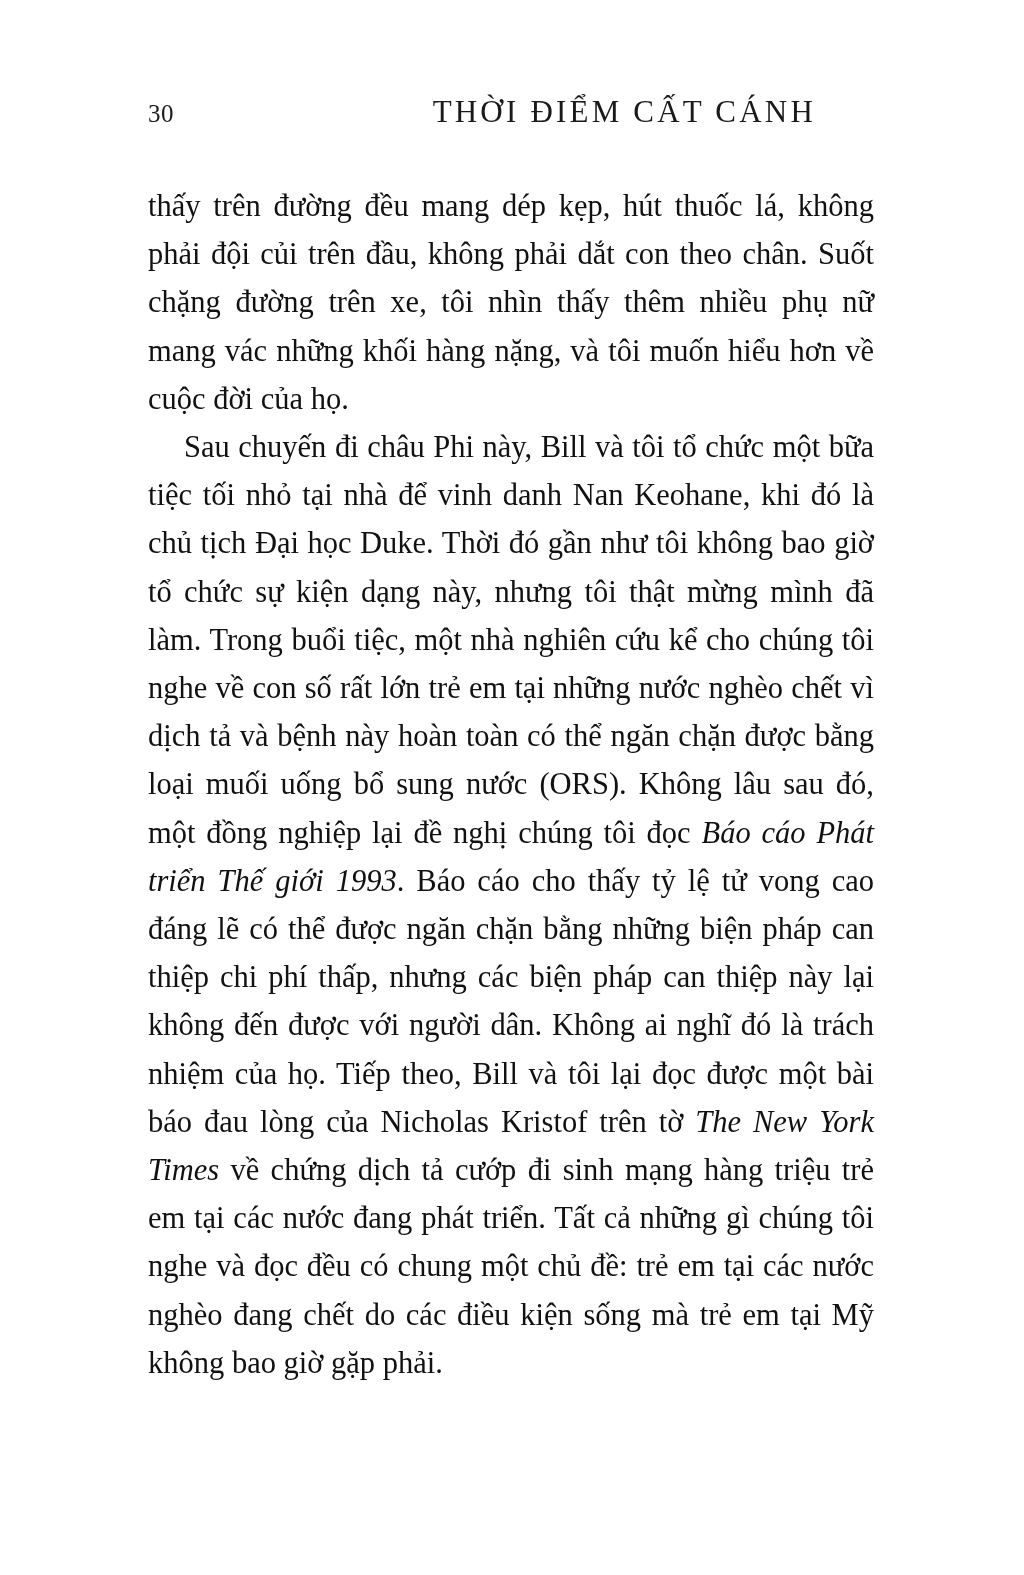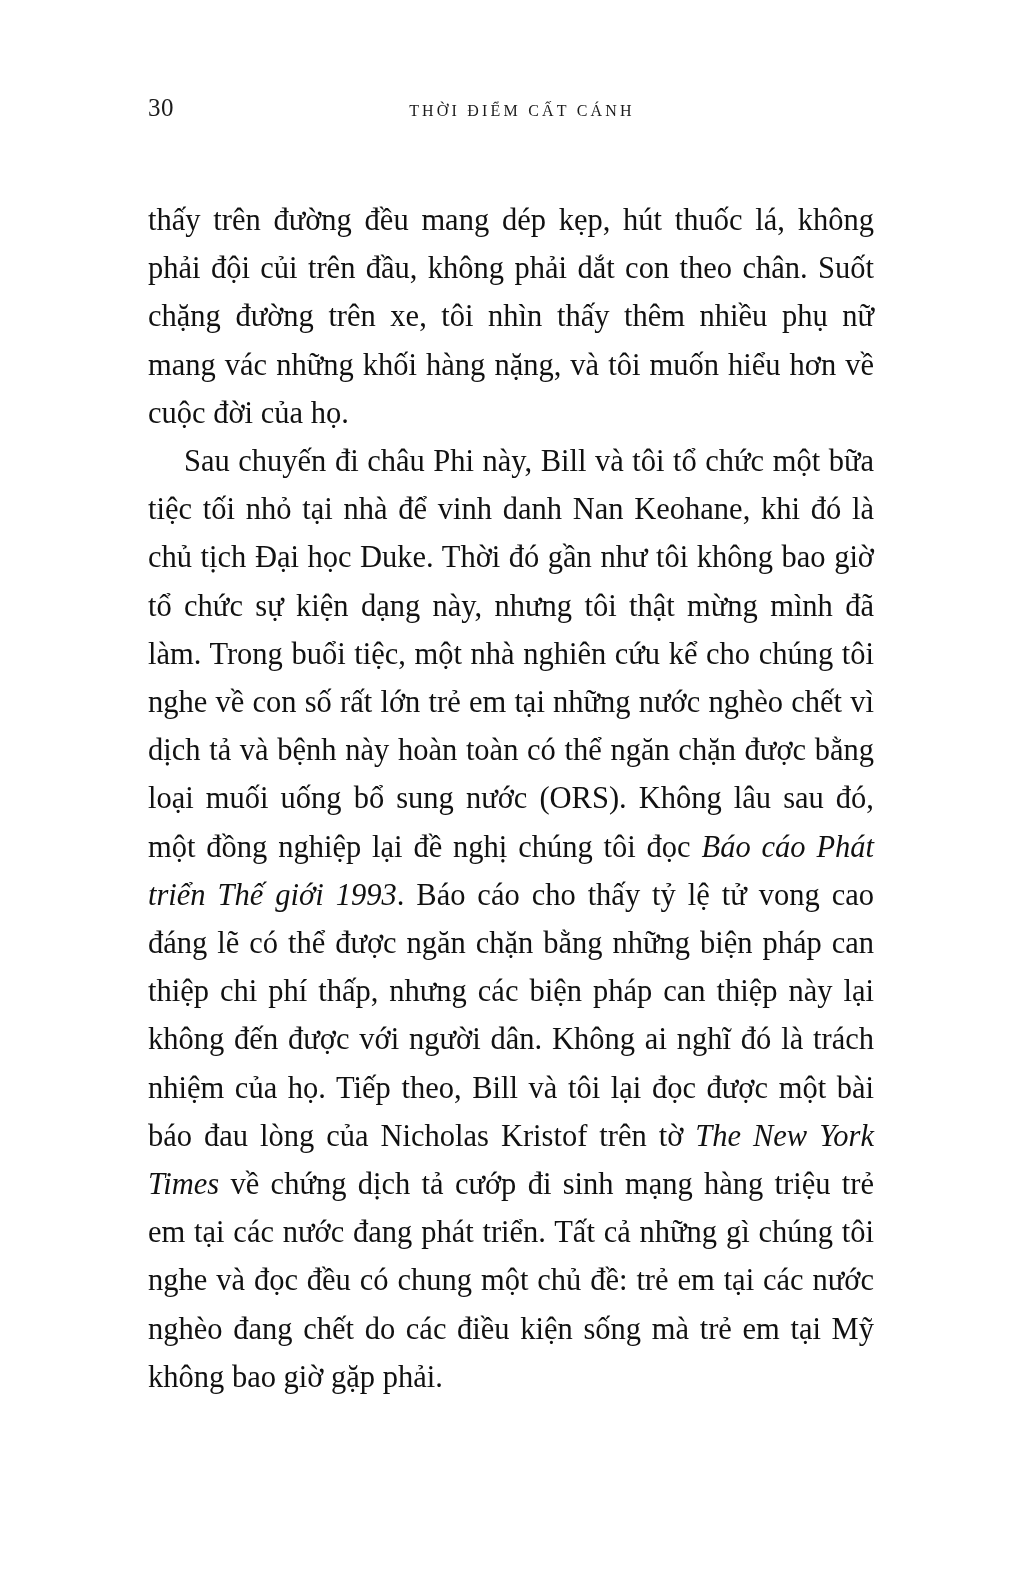--- a/index.html
+++ b/index.html
@@ -33,30 +33,30 @@
   }
   .folio {
     font-size: 25px;
     letter-spacing: 0.5px;
     color: #1a1a1a;
     width: 80px;
     flex: 0 0 auto;
   }
   .running-head {
     flex: 1 1 auto;
-    text-align: center;
-    font-size: 16px;
+    text-align: right;
+    font-size: 31px;
     letter-spacing: 3.2px;
     color: #1a1a1a;
     padding-right: 60px;
     white-space: nowrap;
   }
   .body-text {
     position: absolute;
-    top: 196px;
+    top: 182px;
     left: 148px;
     width: 726px;
   }
   .body-text p {
     margin: 0;
     font-size: 30.5px;
     line-height: 48.2px;
     text-align: justify;
     text-justify: inter-word;
     color: #111111;

